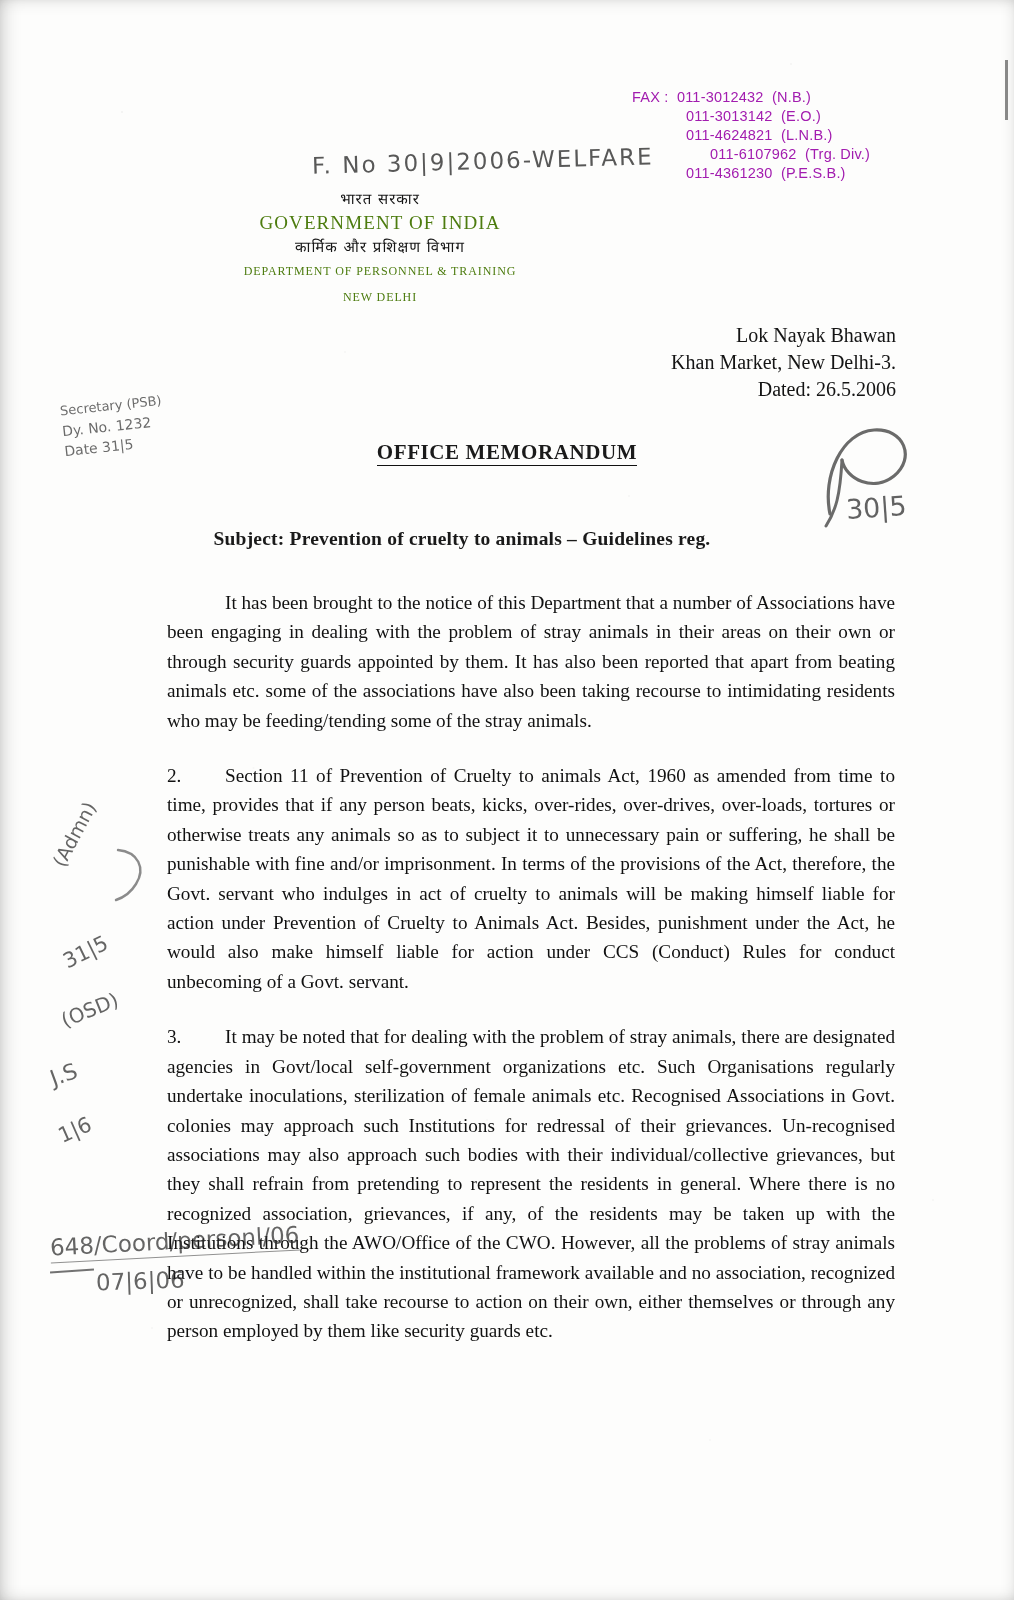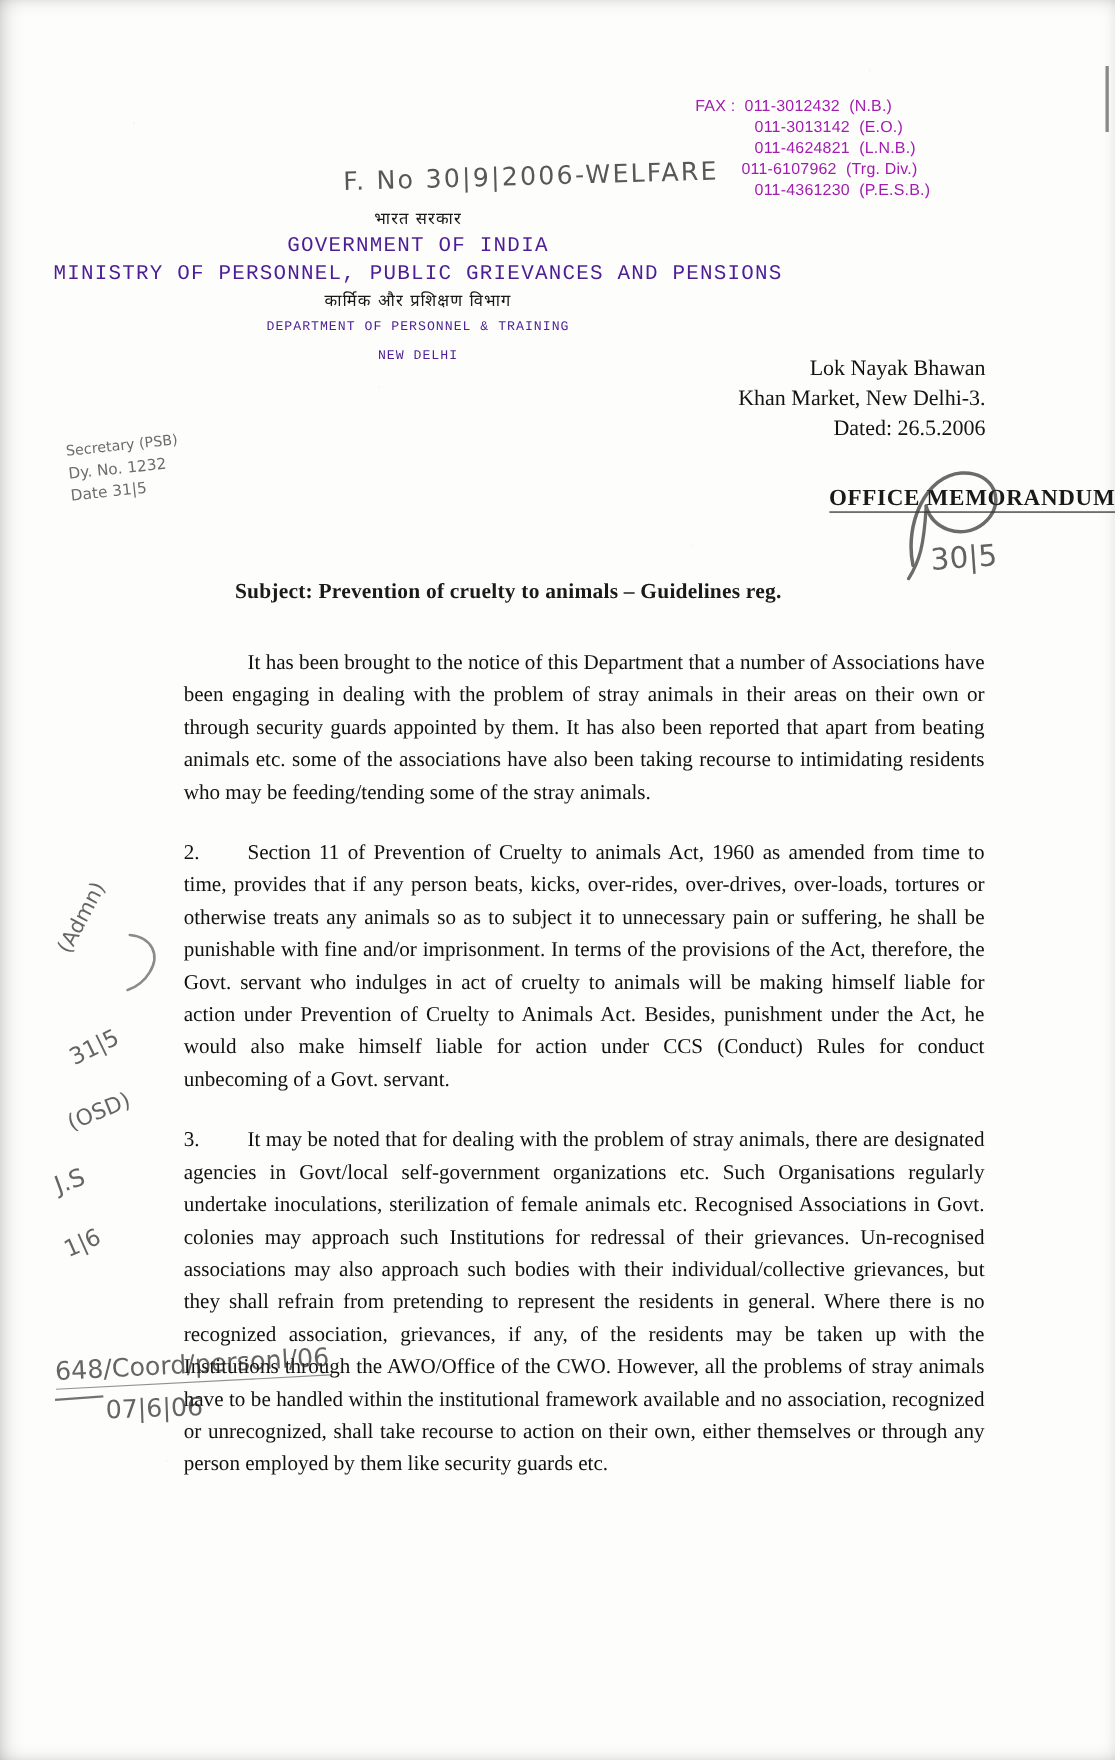--- a/index.html
+++ b/index.html
@@ -89,25 +89,25 @@
     text-align: center;
   }
   .lh-hi {
     font-family: "DejaVu Sans", sans-serif;
     font-size: 15px;
     letter-spacing: 1px;
     line-height: 22px;
     color: #161616;
   }
   .lh-en {
-    font-family: Liberation Mono, monospace;
+    font-family: Liberation Serif, serif;
     font-size: 19px;
     letter-spacing: 1.1px;
     line-height: 26px;
-    color: #4c1d95;
+    color: #4d7c0f;
   }
   .lh-en.small { font-size: 12px; letter-spacing: .9px; }
 
   
   .addr {
     position: absolute;
     right: 118px;
     top: 322px;
     text-align: right;
     font-size: 20px;
@@ -130,21 +130,21 @@
     white-space: nowrap;
   }
   .stamp .l2, .stamp .l3 { font-size: 14px; }
 
   
   .om-title {
     position: absolute;
     left: 0;
     top: 440px;
     width: 1014px;
-    text-align: right;
+    text-align: center;
     font-size: 21px;
     font-weight: bold;
     letter-spacing: .6px;
   }
   .om-title span {
     border-bottom: 1.6px solid #111;
     padding-bottom: 1px;
   }
 
   
@@ -293,30 +293,29 @@
 
 <div class="page">
 
   <div class="speckles"></div>
   <div class="edge-mark"></div>
 
   <div class="fax-block">
     <div class="row">FAX :  011-3012432  (N.B.)</div>
     <div class="row" style="padding-left:54px">011-3013142  (E.O.)</div>
     <div class="row" style="padding-left:54px">011-4624821  (L.N.B.)</div>
-    <div class="row" style="padding-left:42px">011-6107962  (Trg. Div.)</div>
+    <div class="row" style="padding-left:78px">011-6107962  (Trg. Div.)</div>
     <div class="row" style="padding-left:54px">011-4361230  (P.E.S.B.)</div>
   </div>
 
   <div class="hw file-no">F. No 30|9|2006-WELFARE</div>
 
   <div class="letterhead">
     <div class="lh-hi">भारत सरकार</div>
     <div class="lh-en">GOVERNMENT OF INDIA</div>
-    <div class="lh-en">MINISTRY OF PERSONNEL, PUBLIC GRIEVANCES AND PENSIONS</div>
     <div class="lh-hi">कार्मिक और प्रशिक्षण विभाग</div>
     <div class="lh-en small">DEPARTMENT OF PERSONNEL &amp; TRAINING</div>
     <div class="lh-en small">NEW DELHI</div>
   </div>
 
   <div class="addr">
     <div>Lok Nayak Bhawan</div>
     <div>Khan Market, New Delhi-3.</div>
     <div>Dated: 26.5.2006</div>
   </div>

